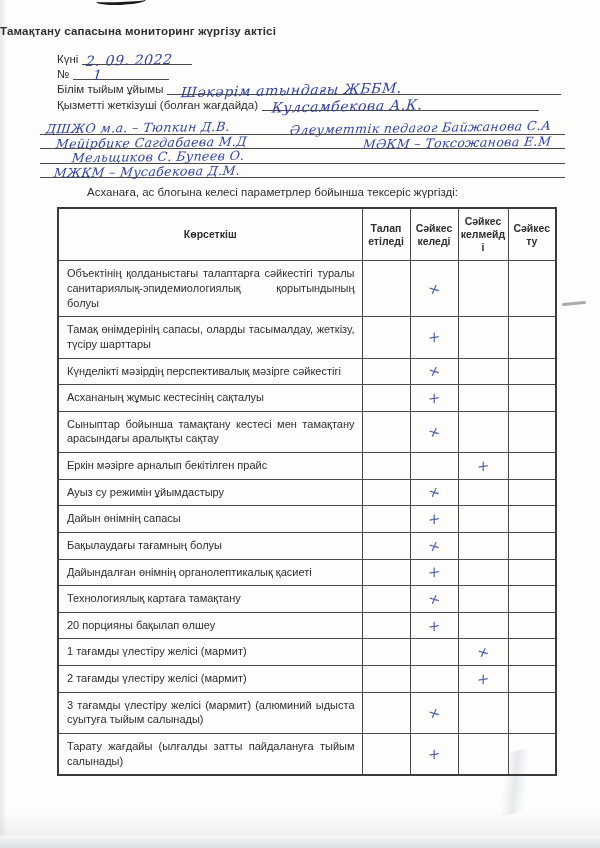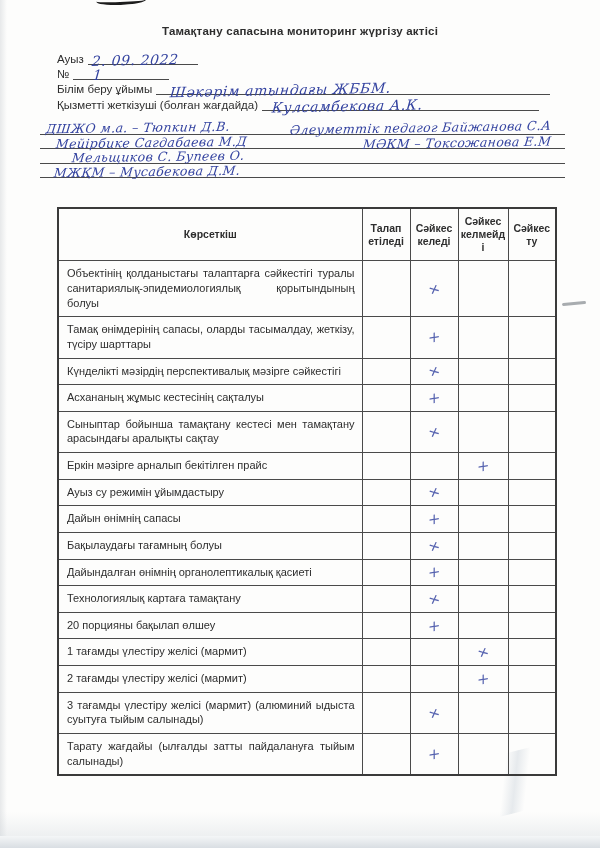--- a/index.html
+++ b/index.html
@@ -35,21 +35,21 @@
     background:linear-gradient(110deg, rgba(255,255,255,0) 45%, rgba(196,205,214,.4) 50%, rgba(255,255,255,0) 55%);
     transform:rotate(-14deg);
   }
   .artifact-left-edge{
     position:absolute; left:0; top:0; width:7px; height:100%;
     background:linear-gradient(90deg, rgba(190,195,200,.35), rgba(255,255,255,0));
   }
 
   .doc-title{
     position:absolute; top:25px; left:0; width:100%;
-    text-align:center; font-size:11.5px; font-weight:bold; color:#2e2e2e;
+    text-align:left; font-size:11.5px; font-weight:bold; color:#2e2e2e;
     letter-spacing:.2px;
   }
 
   .form-area{ position:absolute; left:57px; top:52px; width:500px; font-size:11.5px; color:#2e2e2e; }
   .fline{ margin-bottom:2.2px; white-space:nowrap; }
   .blank{
     display:inline-block; border-bottom:1px solid #4a4a4a;
     height:13px; vertical-align:bottom; margin-left:4px;
   }
   .hand{
@@ -121,27 +121,27 @@
   <div class="artifact-top-curve"></div>
   <div class="artifact-right-dash"></div>
   <div class="artifact-crease"></div>
   <div class="artifact-bottom-shadow"></div>
   <div class="artifact-bottom-strip"></div>
 
   <div class="doc-title">Тамақтану сапасына мониторинг жүргізу актісі</div>
 
   <div class="form-area">
     <div class="fline">
-      <span>Ауыз</span><span class="blank w-date"><span class="hand hand-lg">2. 09. 2022</span></span>
+      <span>Күні</span><span class="blank w-date"><span class="hand hand-lg">2. 09. 2022</span></span>
     </div>
     <div class="fline">
       <span>№</span><span class="blank w-num"><span class="hand hand-lg">1</span></span>
     </div>
     <div class="fline">
-      <span>Білім беру ұйымы</span><span class="blank w-org"><span class="hand hand-lg">Шәкәрім атындағы ЖББМ.</span></span>
+      <span>Білім тыйым ұйымы</span><span class="blank w-org"><span class="hand hand-lg">Шәкәрім атындағы ЖББМ.</span></span>
     </div>
     <div class="fline">
       <span>Қызметті жеткізуші (болған жағдайда)</span><span class="blank w-prov"><span class="hand hand-lg">Кулсамбекова А.К.</span></span>
     </div>
   </div>
 
   <div class="commission">
       <div class="cm-line">
         <span class="l">ДШЖО м.а. – Тюпкин Д.В.</span>
         <span class="r">Әлеуметтік педагог Байжанова С.А</span>
@@ -153,20 +153,21 @@
       <div class="cm-line">
         <span class="l">Мельщиков С.   Бупеев О.</span>
         <span class="r"></span>
       </div>
       <div class="cm-line">
         <span class="l">МЖҚМ – Мусабекова Д.М.</span>
         <span class="r"></span>
       </div>
     </div>
 
+  <div class="intro">Асханаға, ас блогына келесі параметрлер бойынша тексеріс жүргізді:</div>
 
   <table class="checklist">
     <colgroup>
       <col class="c0">
         <col class="c1">
         <col class="c2">
         <col class="c3">
         <col class="c4">
     </colgroup>
     <thead>

